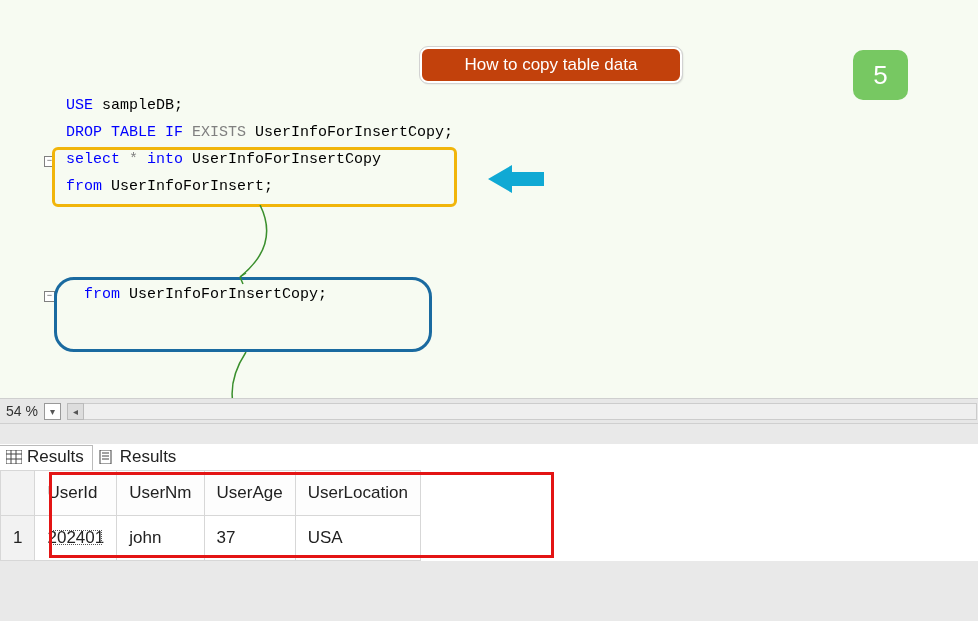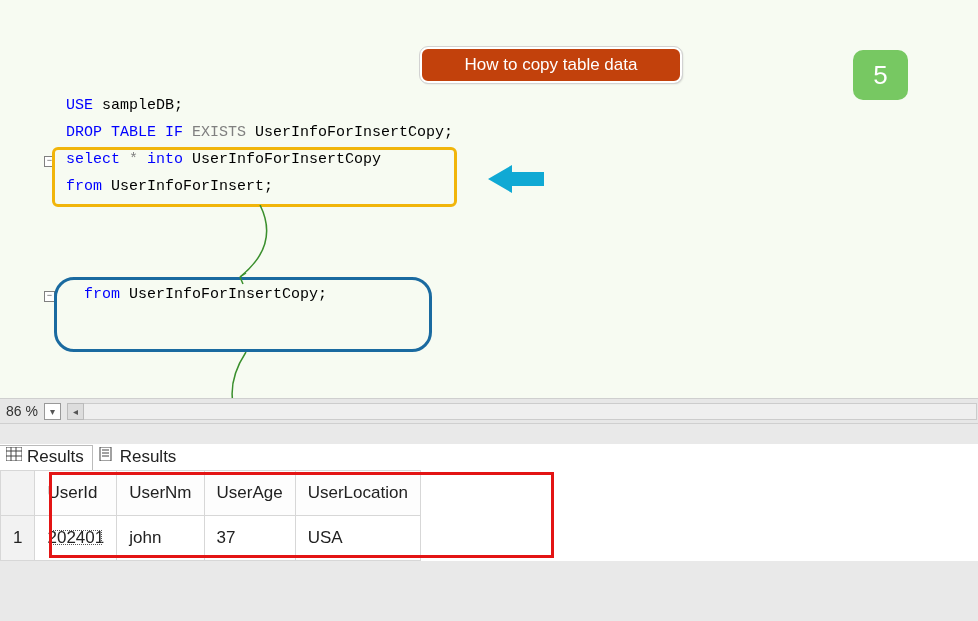--- a/index.html
+++ b/index.html
@@ -154,21 +154,21 @@
     width:978px; height:26px;
     background:#fff;
     font-family:"Segoe UI", "Meiryo", Arial, sans-serif;
     font-size:17px;
     color:#222;
     display:flex;
     align-items:flex-end;
   }
   .tab {
     padding:1px 8px 3px 6px;
-    display:flex; align-items:flex-start; gap:5px;margin-top:8px;
+    display:flex; align-items:center; gap:5px;margin-top:8px;
   }
   .tab.active {
     background:#fff;
     border-top:1px solid #bbb;
     border-right:1px solid #bbb;
   }
   .tab-icon {
     width:16px; height:14px; display:inline-flex;
   }
 
@@ -255,21 +255,21 @@
       <polygon points="0,20 24,6 24,13 56,13 56,27 24,27 24,34" fill="#10a9d4"></polygon>
     </svg>
 </div>
 <div class="arrow arrow2">
   <svg width="60" height="40">
       <polygon points="0,20 24,6 24,13 56,13 56,27 24,27 24,34" fill="#10a9d4"></polygon>
     </svg>
 </div>
 
 <div class="zoombar">
-  <span class="zoom-value">86 %</span>
+  <span class="zoom-value">54 %</span>
   <span class="zoom-drop">▾</span>
   <span class="hscroll-left">◂</span>
   <span class="hscroll-track"></span>
 </div>
 
 <div class="bottom"></div>
 
 <div class="tabsrow">
   <div class="tab active">
     <span class="tab-icon">

